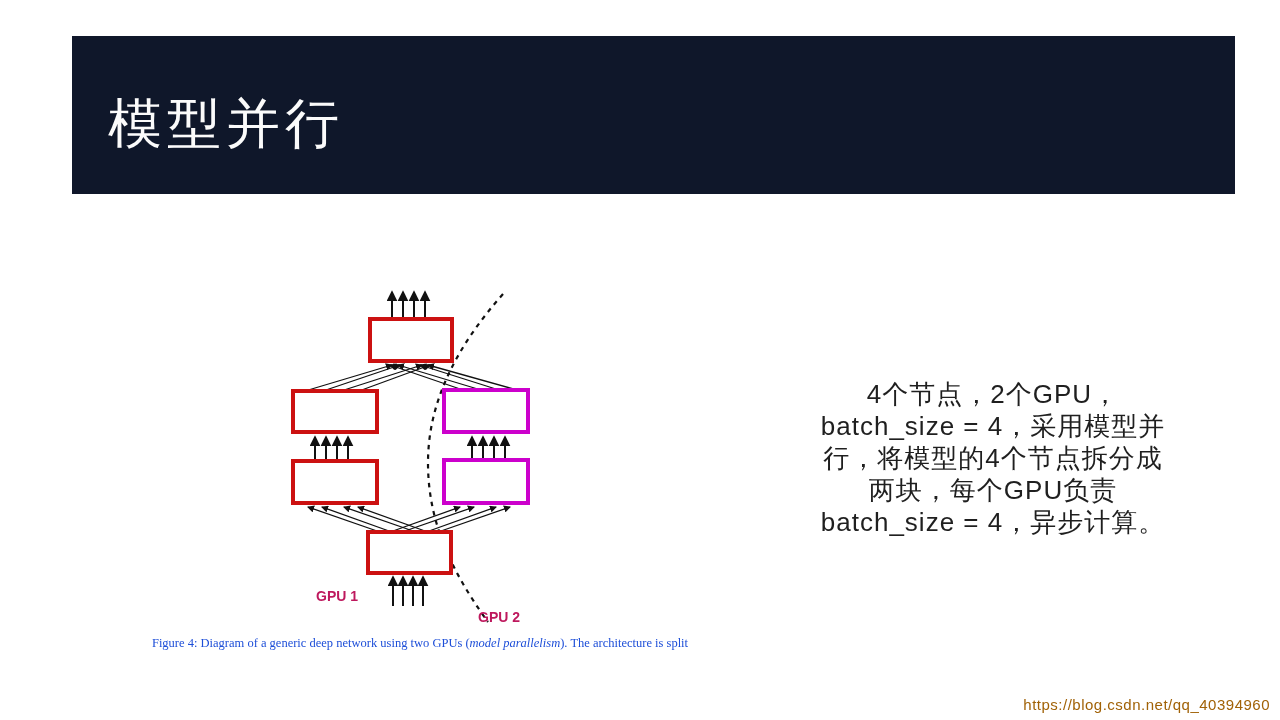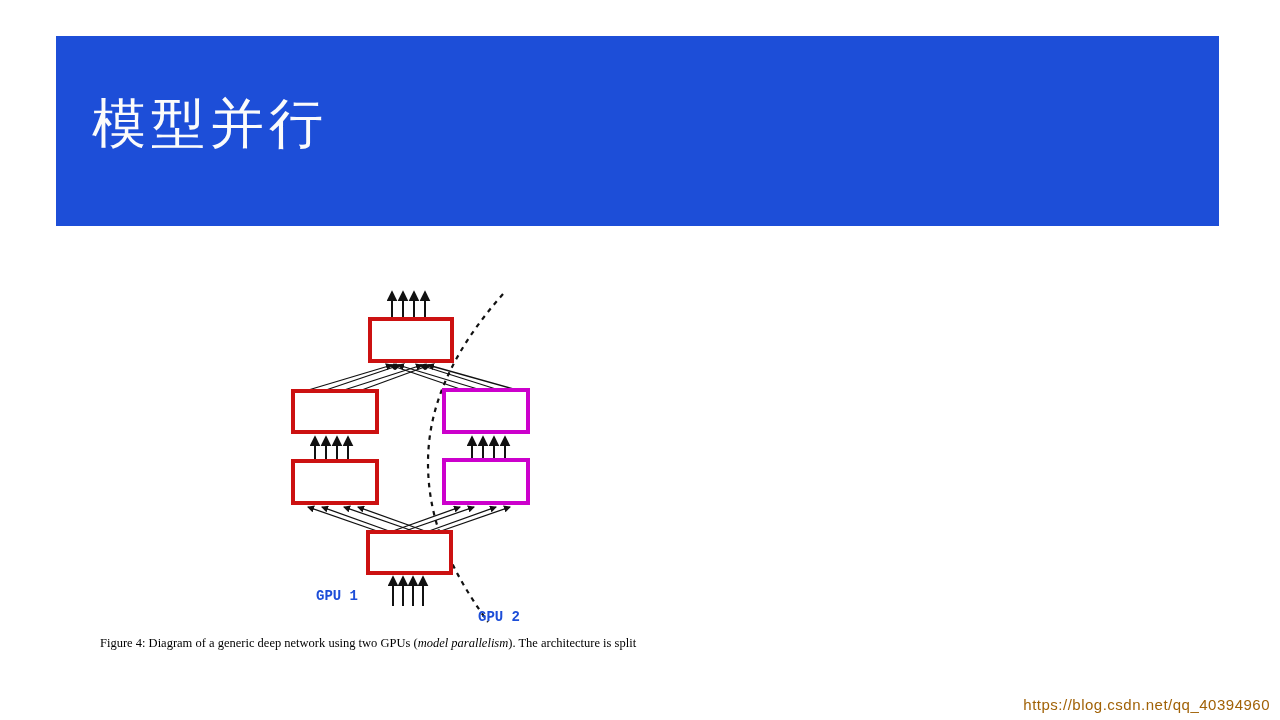--- a/index.html
+++ b/index.html
@@ -8,58 +8,59 @@
     font-family: "Liberation Sans", sans-serif;
     background: #ffffff;
     position: relative;
     overflow: hidden;
   }
   .slide { position: absolute; inset: 0; background: #ffffff; }
 
   
   .title-band {
     position: absolute;
-    left: 56px; top: 36px;
-    width: 1163px; height: 190px;
-    background: #1d4ed8;
+    left: 72px; top: 36px;
+    width: 1163px; height: 158px;
+    background: #0f172a;
   }
   .title-band h1 {
     position: absolute;
     left: 36px; top: 52px;
     font-size: 54px;
     font-weight: 300;
     letter-spacing: 5px;
     color: #fbfbfb;
     font-family: "Liberation Sans", sans-serif;
   }
 
   
   .diagram-svg {
     position: absolute;
     left: 0; top: 0;
     width: 1280px; height: 720px;
   }
   .gpu-label {
     position: absolute;
-    font-family: Liberation Mono, monospace;
+    font-family: Liberation Sans, sans-serif;
     font-weight: bold;
     font-size: 14px;
-    color: #1d4ed8;
+    color: #be185d;
   }
   .gpu-label.gpu1 { left: 316px; top: 588px; }
   .gpu-label.gpu2 { left: 478px; top: 609px; }
 
   .figure-caption {
     position: absolute;
     left: 100px; top: 636px;
     width: 640px;
+    text-align: center;
     white-space: nowrap;
     font-family: "Liberation Serif", serif;
     font-size: 12.5px;
-    color: #000000;
+    color: #1d4ed8;
   }
   .figure-caption i { font-style: italic; }
 
   
   .note {
     position: absolute;
     left: 778px; top: 378px;
     width: 430px;
     text-align: center;
     font-size: 26px;
@@ -153,16 +154,23 @@
     <rect x="293" y="461" width="84" height="42" fill="#ffffff" stroke="#cc1111" stroke-width="4"></rect>
     <rect x="444" y="460" width="84" height="43" fill="#ffffff" stroke="#cc00cc" stroke-width="4"></rect>
     <rect x="368" y="532" width="83" height="41" fill="#ffffff" stroke="#cc1111" stroke-width="4"></rect>
   </svg>
 
   <div class="gpu-label gpu1">GPU 1</div>
   <div class="gpu-label gpu2">GPU 2</div>
 
   <div class="figure-caption"><span>Figure 4: Diagram of a generic deep network using two GPUs (</span><i>model parallelism</i><span>). The architecture is split</span></div>
 
+  <div class="note">
+    <div>4个节点，2个GPU，</div>
+    <div>batch_size = 4，采用模型并</div>
+    <div>行，将模型的4个节点拆分成</div>
+    <div>两块，每个GPU负责</div>
+    <div>batch_size = 4，异步计算。</div>
+  </div>
 
   <div class="watermark">https://blog.csdn.net/qq_40394960</div>
 
 </div>
 
 </body></html>

